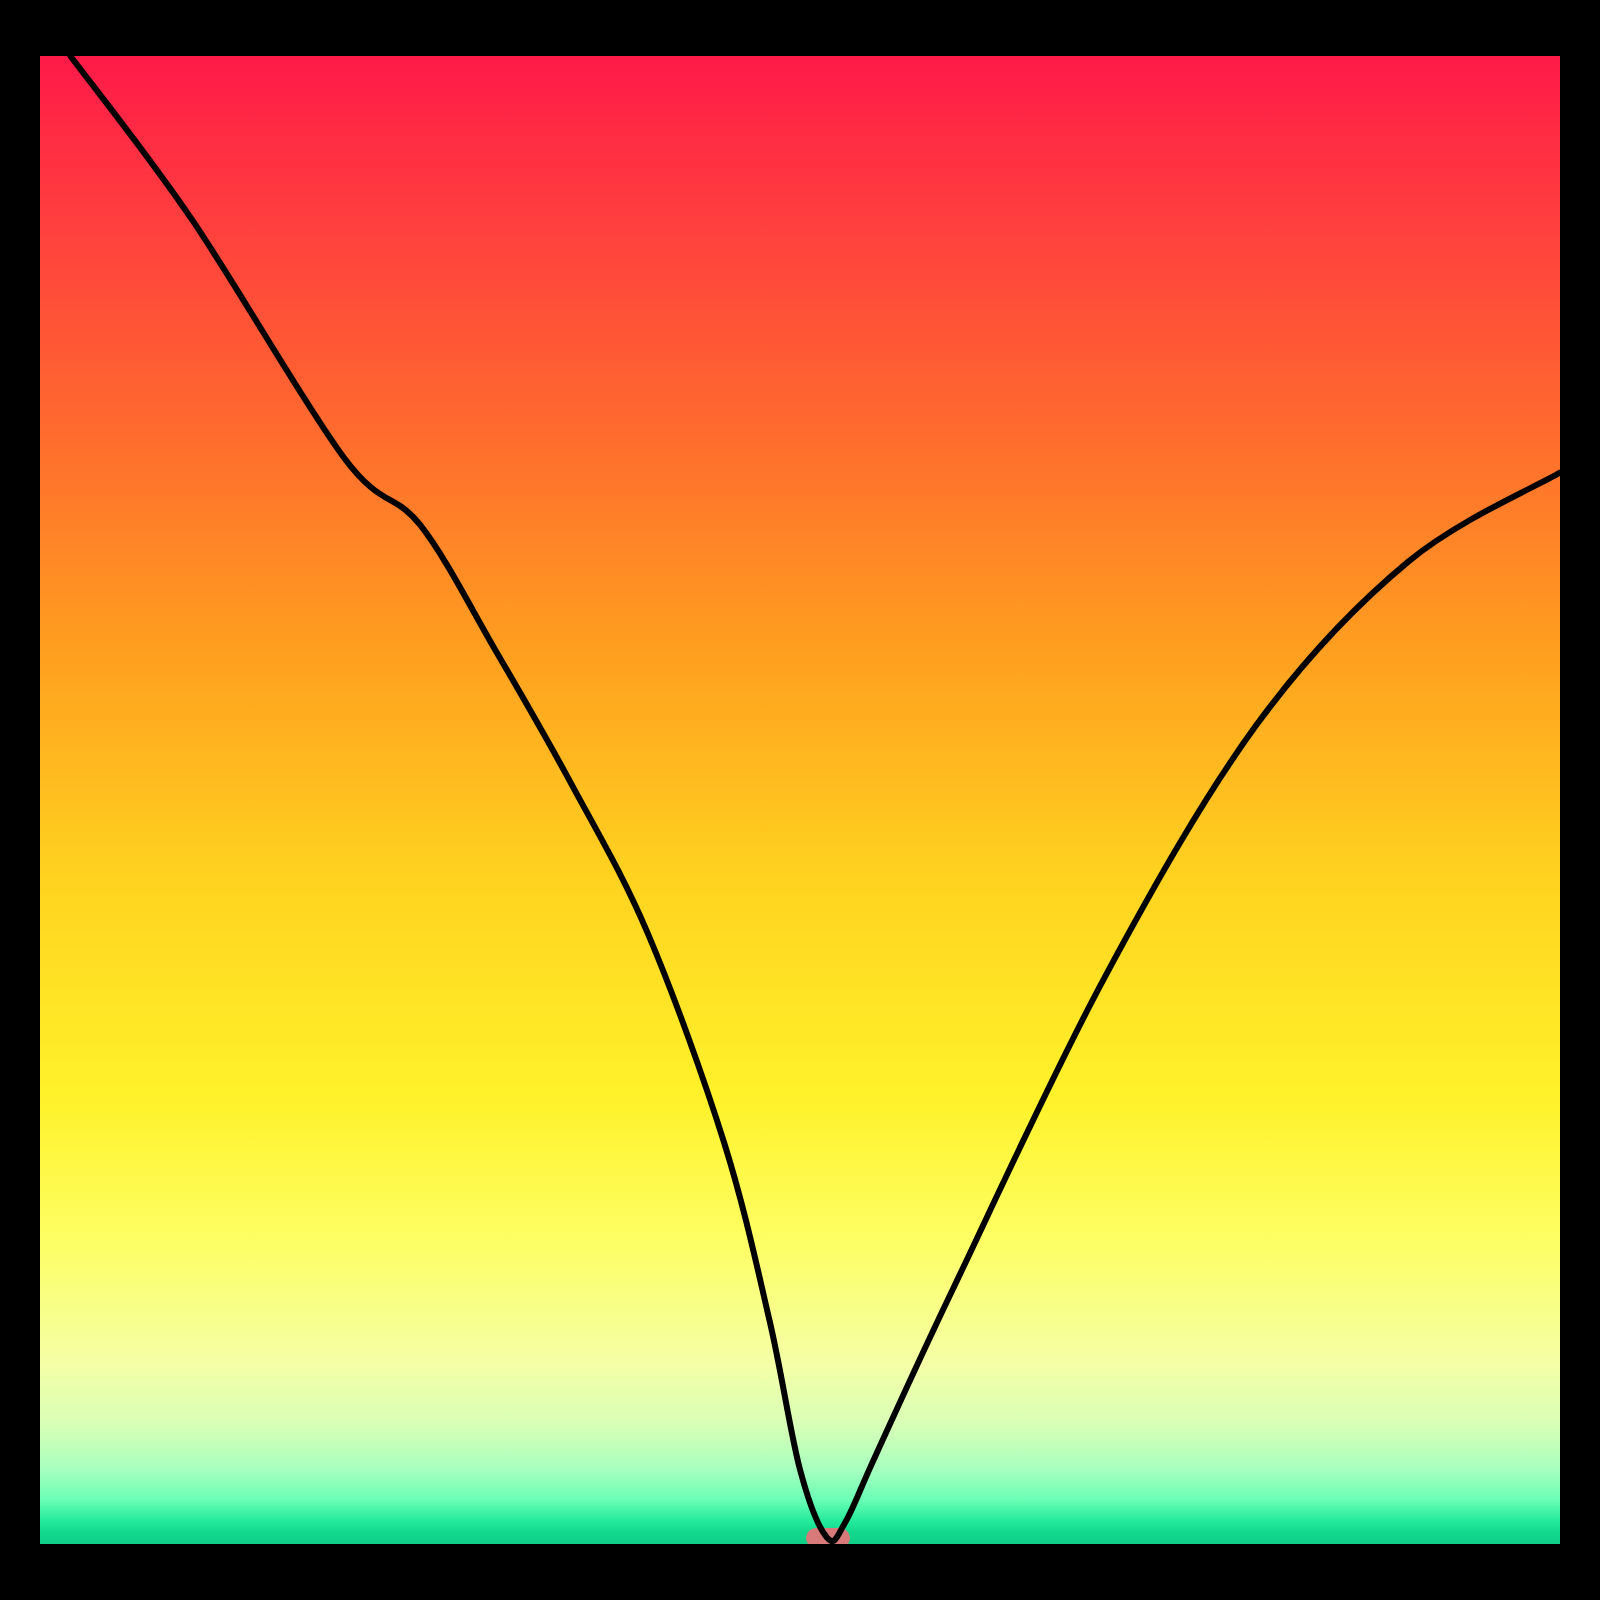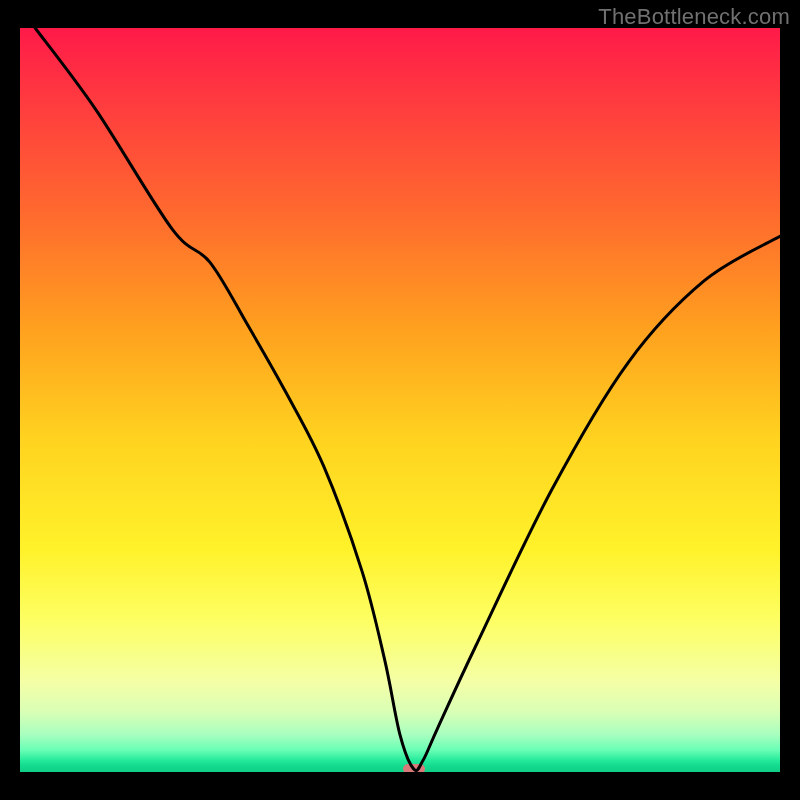--- a/index.html
+++ b/index.html
@@ -75,21 +75,20 @@
     background: #d87a7a;
     z-index: 4;
     transform: translate(-50%, -50%);
   }
 </style>
 </head>
 <body>
 
 <div class="frame">
 
-  <div class="watermark">TheBottleneck.com</div>
 
   <div class="plot-area">
     <div class="gradient-bg"></div>
 
     <svg class="curve-svg" viewBox="0 0 760 744" preserveAspectRatio="none">
       <path id="curve-path" d="M 15.20 0.00 C 25.33 13.64, 53.20 48.36, 76.00 81.84 C 98.80 115.32, 133.00 175.46, 152.00 200.88 C 171.00 226.30, 177.33 218.24, 190.00 234.36 C 202.67 250.48, 215.33 275.90, 228.00 297.60 C 240.67 319.30, 253.33 341.00, 266.00 364.56 C 278.67 388.12, 291.33 409.20, 304.00 438.96 C 316.67 468.72, 331.87 510.88, 342.00 543.12 C 352.13 575.36, 358.47 605.12, 364.80 632.40 C 371.13 659.68, 375.19 688.70, 380.00 706.80 C 384.81 724.90, 389.88 736.68, 393.68 741.02 C 397.48 745.36, 398.75 739.78, 402.80 732.84 C 406.85 725.90, 409.13 718.58, 418.00 699.36 C 426.87 680.14, 437.00 657.20, 456.00 617.52 C 475.00 577.84, 506.67 508.40, 532.00 461.28 C 557.33 414.16, 582.67 369.52, 608.00 334.80 C 633.33 300.08, 658.67 274.04, 684.00 252.96 C 709.33 231.88, 747.33 215.76, 760.00 208.32" fill="none" stroke="#000000" stroke-width="3" stroke-linecap="round" stroke-linejoin="round"></path>
     </svg>
 
     <div class="minimum-marker" id="min-marker" style="left: 393.68px; top: 741.024px;"></div>
   </div>

